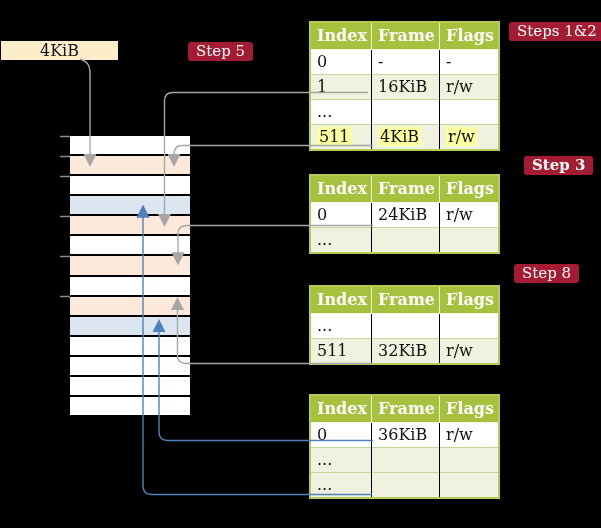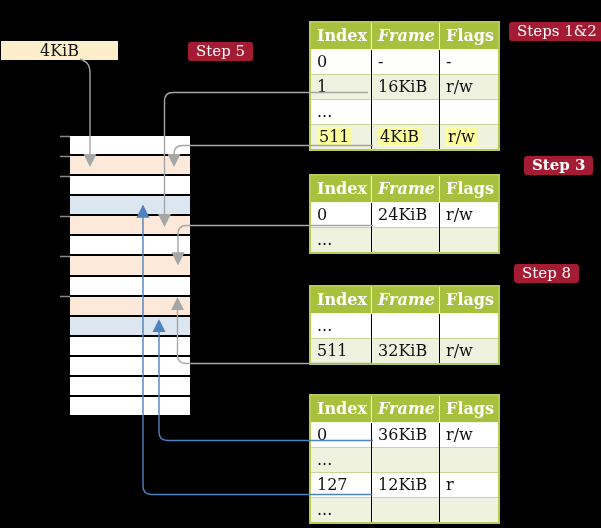--- a/index.html
+++ b/index.html
@@ -28,21 +28,21 @@
   .m-blue{background:var(--memory_blue);}
 
   
   .ptable{position:absolute;left:309px;border-collapse:collapse;background:#fff;
           font-size:16px;color:#111;table-layout:fixed;
           border:2px solid var(--table_border);}
   .ptable th{background:var(--table_header_bg);color:#fff;font-weight:bold;text-align:center;
              padding:2px 4px 3px 6px;height:21px;border-right:1.5px solid #eef2d9;
              border-bottom:1px solid #f4f7e8;font-size:16px;}
   .ptable th:last-child{border-right:none;}
-  .ptable th.c1{width:45px;} .ptable th.c2{width:49px;font-style:italic;} .ptable th.c3{width:42px;}
+  .ptable th.c1{width:45px;} .ptable th.c2{width:49px;} .ptable th.c3{width:42px;}
   .ptable td{padding:1px 4px 2px 6px;height:21px;border-top:1.5px solid var(--table_row_sep);
              border-right:1px solid #000;overflow:hidden;white-space:nowrap;}
   .ptable td:last-child{border-right:none;}
   .ptable tr.shaded td{background:var(--table_row_alt);}
   .ptable .hl{background:var(--highlight);padding:0 2px;}
   #t0{top:21px;} #t1{top:174px;} #t2{top:285px;} #t3{top:394px;}
 
   
   #overlay{position:absolute;left:0;top:0;z-index:5;pointer-events:none;}
   .ln-g{stroke:var(--arrow_gray);stroke-width:1.4;fill:none;}
@@ -162,25 +162,20 @@
       <tbody>
         <tr>
           <td>0</td>
           <td>36KiB</td>
           <td>r/w</td>
         </tr>
         <tr class="shaded">
           <td>...</td>
           <td></td>
           <td></td>
-        </tr>
-        <tr>
-          <td>127</td>
-          <td>12KiB</td>
-          <td>r</td>
         </tr>
         <tr class="shaded">
           <td>...</td>
           <td></td>
           <td></td>
         </tr>
       </tbody>
     </table>
 
   <svg id="overlay" width="601" height="528">

